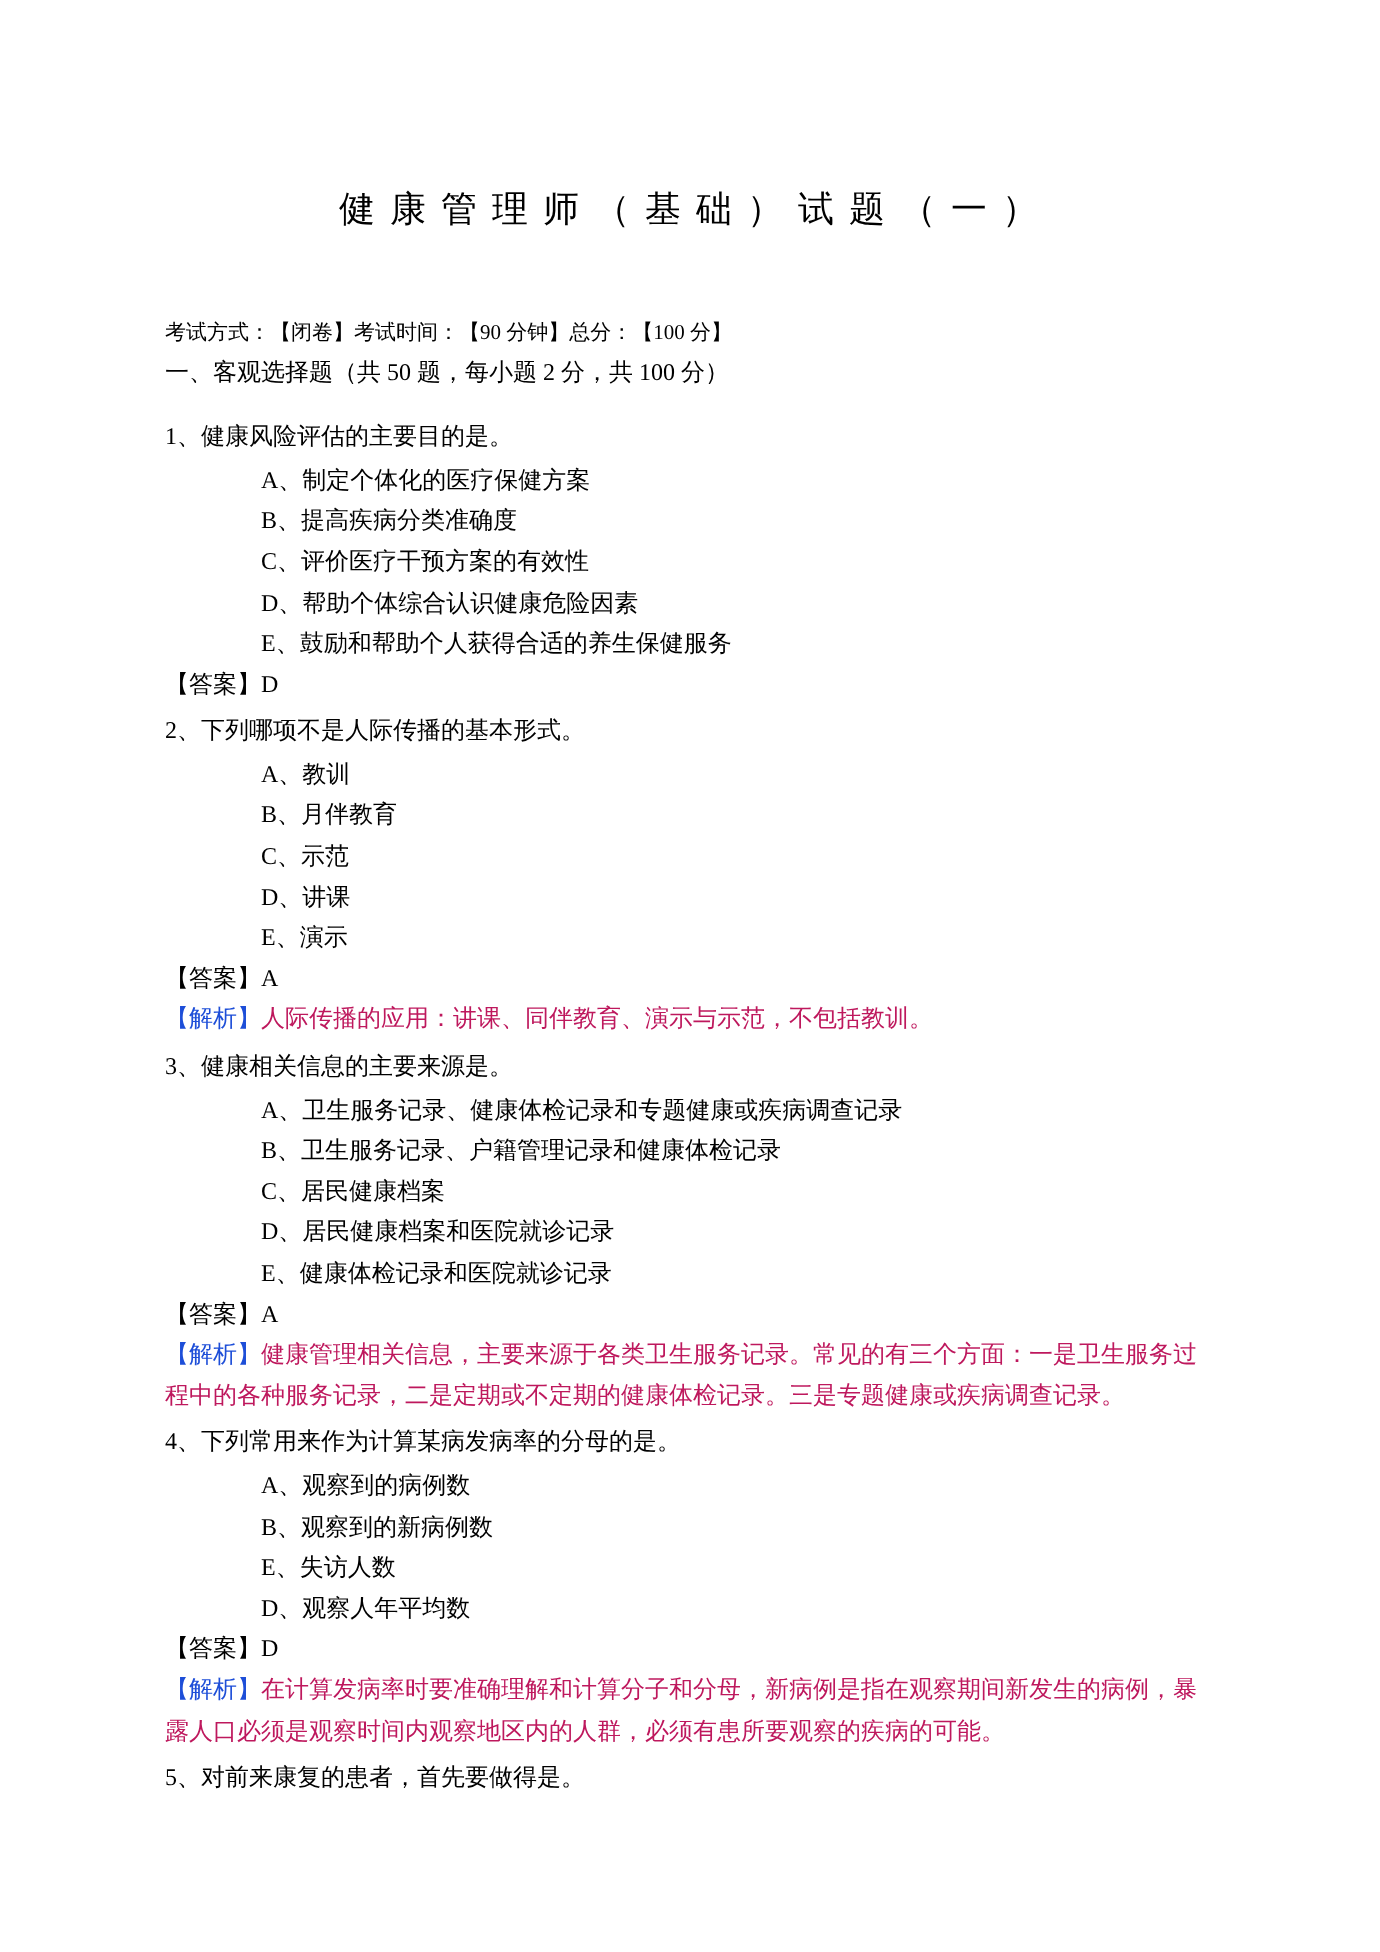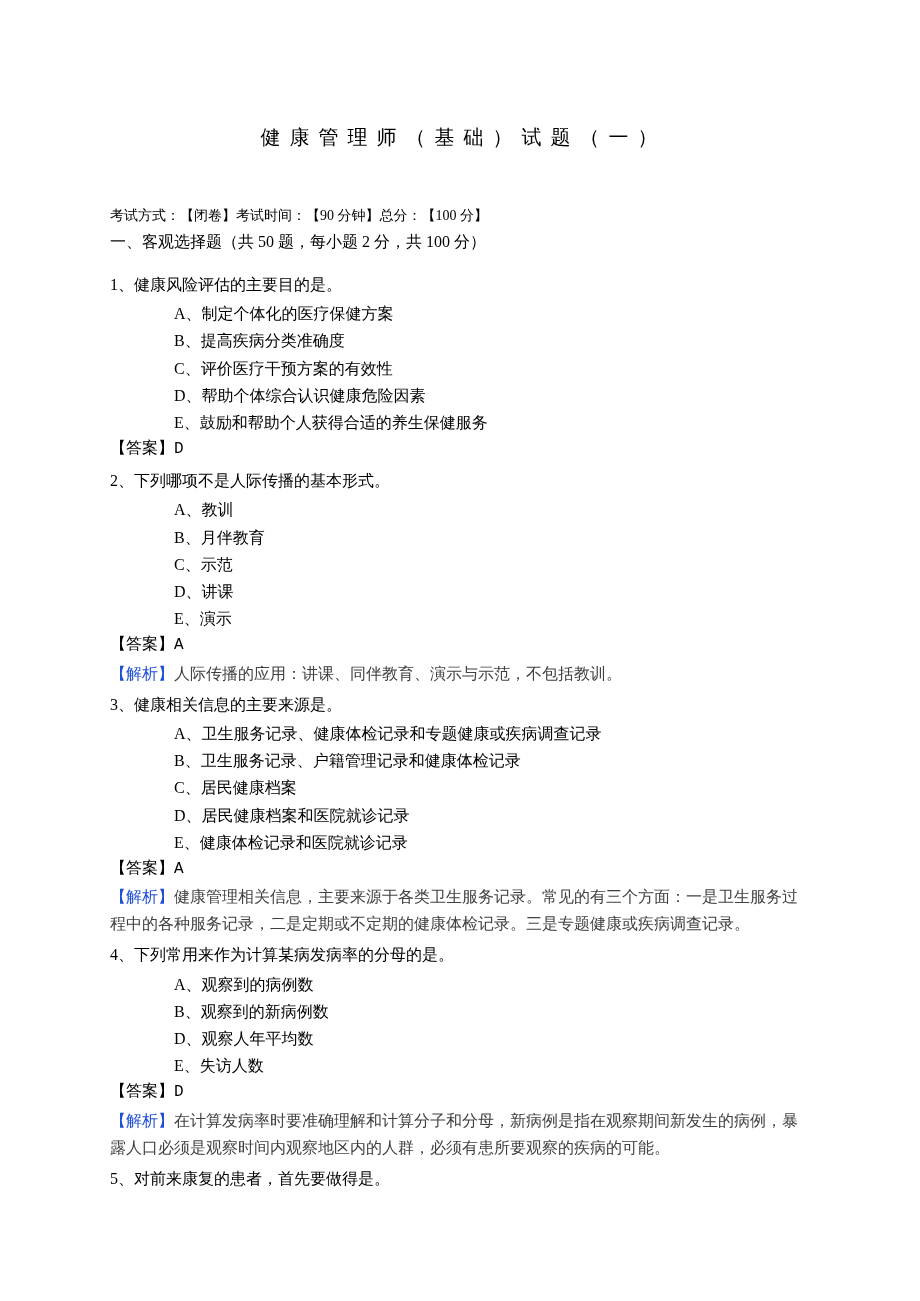--- a/index.html
+++ b/index.html
@@ -11,21 +11,21 @@
       background: #ffffff;
       font-family: "SimSun", "宋体", serif;
       font-size: 16px;
       line-height: 1.7;
       color: #000000;
       width: 920px;
       padding: 120px 110px 60px 110px;
     }
     .title {
       text-align: center;
-      font-size: 20px;
+      font-size: 24px;
       font-weight: normal;
       margin-bottom: 50px;
       letter-spacing: 2px;
     }
     .meta-line {
       font-size: 14px;
       margin-bottom: 0;
     }
     .section-title {
       font-size: 16px;
@@ -34,27 +34,26 @@
     .question-stem {
       margin-top: 4px;
       margin-bottom: 2px;
     }
     .option {
       padding-left: 64px;
       margin-bottom: 0;
     }
     .answer {
       margin-top: 0;
-      font-family: Liberation Mono, monospace;
     }
     .analysis-label {
       color: #1d4ed8;
     }
     .analysis-text {
-      color: #404040;
+      color: #be185d;
     }
     .analysis-line {
       margin-top: 0;
     }
   </style>
 </head>
 <body>
 
 <h1 class="title">健 康 管 理 师 （ 基 础 ） 试 题 （ 一 ）</h1>
 
@@ -90,21 +89,21 @@
   <p class="option">D、居民健康档案和医院就诊记录</p>
   <p class="option">E、健康体检记录和医院就诊记录</p>
   <p class="answer">【答案】A</p>
   <p class="analysis-line"><span class="analysis-label">【解析】</span><span class="analysis-text">健康管理相关信息，主要来源于各类卫生服务记录。常见的有三个方面：一是卫生服务过程中的各种服务记录，二是定期或不定期的健康体检记录。三是专题健康或疾病调查记录。</span></p>
 </div>
 
 <div>
   <p class="question-stem">4、下列常用来作为计算某病发病率的分母的是。</p>
   <p class="option">A、观察到的病例数</p>
   <p class="option">B、观察到的新病例数</p>
+  <p class="option">E、失访人数</p>
   <p class="option">D、观察人年平均数</p>
-  <p class="option">E、失访人数</p>
   <p class="answer">【答案】D</p>
   <p class="analysis-line"><span class="analysis-label">【解析】</span><span class="analysis-text">在计算发病率时要准确理解和计算分子和分母，新病例是指在观察期间新发生的病例，暴露人口必须是观察时间内观察地区内的人群，必须有患所要观察的疾病的可能。</span></p>
 </div>
 
 <div>
   <p class="question-stem">5、对前来康复的患者，首先要做得是。</p>
 </div>
 
 </body></html>

